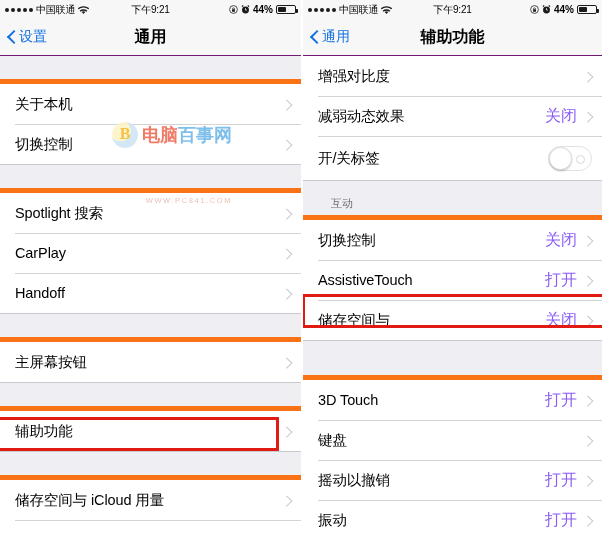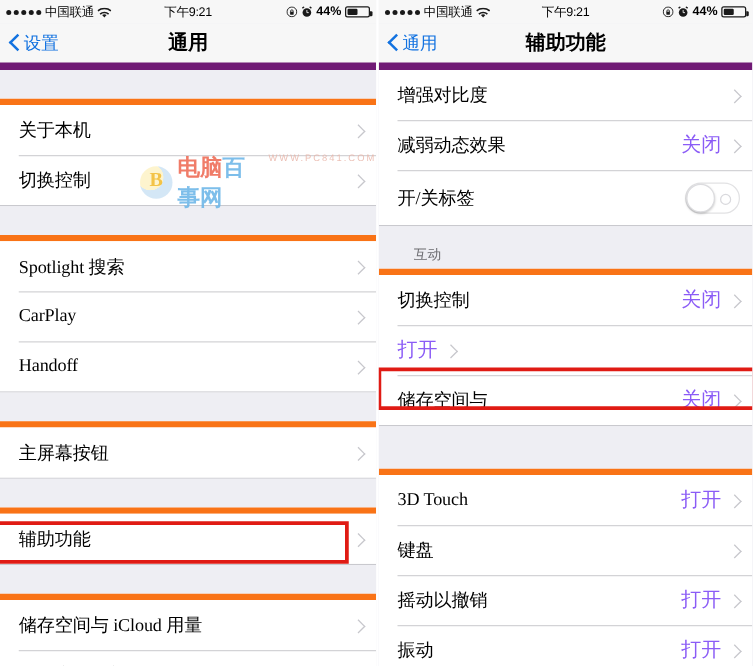--- a/index.html
+++ b/index.html
@@ -45,21 +45,21 @@
   }
   .batt::after {
     content:""; position: absolute; right: -3px; top: 2.5px;
     width: 2px; height: 4px; background: #1a1a1a; border-radius: 0 1px 1px 0;
   }
   .batt-fill { position: absolute; left: 1px; top: 1px; bottom: 1px; width: 44%; background: #1a1a1a; border-radius: 1px; }
 
   
   .navbar {
     height: 37px; background: #f7f7f7;
-    border-bottom: 6px solid #701a75;
+    border-bottom: 1px solid #701a75;
     display: flex; align-items: center; position: relative;
   }
   .back-btn {
     display: flex; align-items: center; gap: 3px;
     padding-left: 7px; color: #1272e0; font-size: 14px; cursor: pointer;
   }
   .chev-back {
     width: 9px; height: 15px; position: relative; display: inline-block;
   }
   .chev-back::before {
@@ -86,21 +86,21 @@
   .row {
     height: 40px; background: #fff;
     display: flex; align-items: center;
     padding-left: 15px; padding-right: 10px;
     position: relative; cursor: pointer;
   }
   .row + .row::before {
     content: ""; position: absolute; left: 15px; right: 0; top: 0;
     height: 1px; background: #d3d3d6;
   }
-  .row-label { font-size: 14.5px; color: #000; flex: 1; letter-spacing: -0.1px; font-family: Liberation Serif, serif; }
+  .row-label { font-size: 14.5px; color: #000; flex: 1; letter-spacing: -0.1px; }
   .row-value { font-size: 16px; color: #8b5cf6; margin-right: 7px; }
   .chev {
     width: 8px; height: 13px; position: relative; flex: none;
   }
   .chev::before {
     content: ""; position: absolute; left: 0px; top: 3px;
     width: 6.5px; height: 6.5px;
     border-right: 1.6px solid #c7c7cc; border-top: 1.6px solid #c7c7cc;
     transform: rotate(45deg);
   }
@@ -125,22 +125,23 @@
   .hl {
     position: absolute; border: 3px solid #e01b14;
     pointer-events: none; z-index: 12;
   }
   #hl-left { left: -3px; top: 361px; width: 282px; height: 34px; }
   #hl-right { left: -1px; top: 238px; width: 303px; height: 34px; }
 
   
   .wm {
     position: absolute; z-index: 8; pointer-events: none;
-    display: flex; align-items: flex-start;
+    display: flex; flex-direction: column; align-items: flex-end;
     opacity: 0.88;
+    gap: 48px;
   }
   .wm-row { display: flex; align-items: center; gap: 4px; }
   .wm-logo {
     width: 26px; height: 26px; border-radius: 50%;
     background: radial-gradient(circle at 32% 34%, #fdf3c8 0 42%, #cfe4f5 43% 100%);
     position: relative; flex: none;
   }
   .wm-logo::after {
     content: "B"; position: absolute; left: 0; right: 0; top: 3px;
     text-align: center; font-size: 16px; font-weight: bold;
@@ -359,20 +360,21 @@
 
       <div class="section-hdr">互动</div>
 
       <div class="group">
         <div class="row">
           <span class="row-label">切换控制</span>
           <span class="row-value">关闭</span>
           <span class="chev"></span>
         </div>
         <div class="row">
+          <span class="row-label">AssistiveTouch</span>
           <span class="row-value">打开</span>
           <span class="chev"></span>
         </div>
         <div class="row">
           <span class="row-label">储存空间与</span>
           <span class="row-value">关闭</span>
           <span class="chev"></span>
         </div>
       </div>
 

